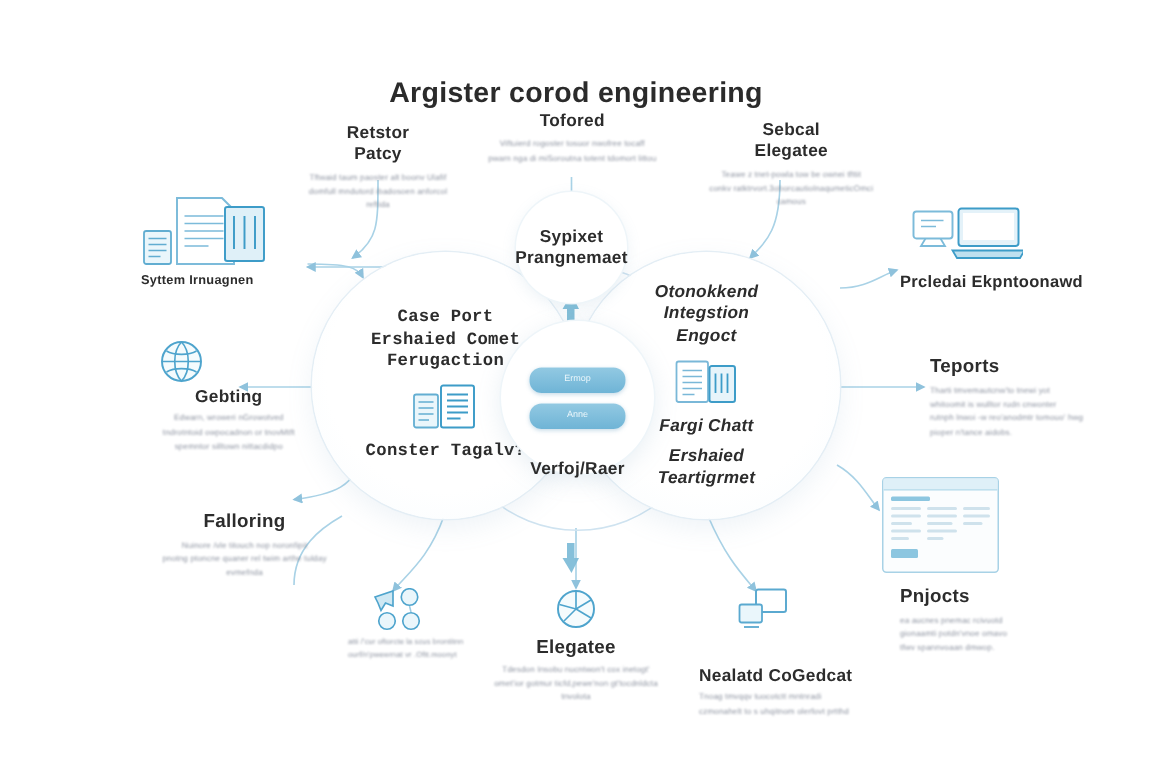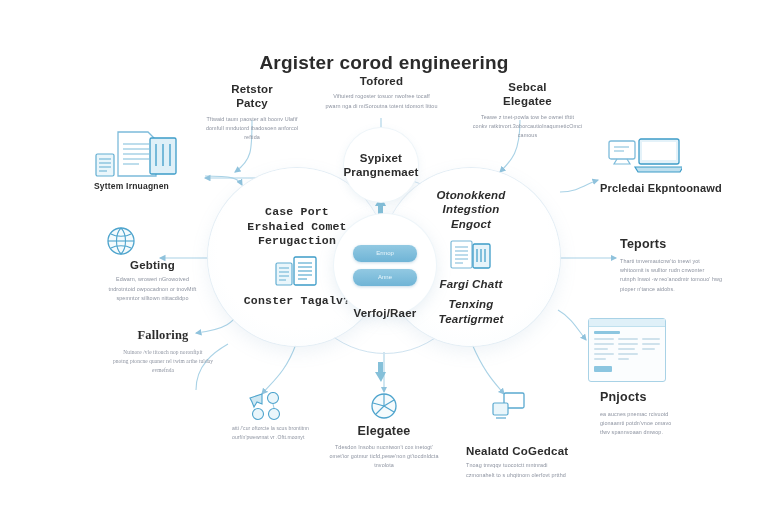--- a/index.html
+++ b/index.html
@@ -184,21 +184,21 @@
         <g stroke="#7ab8d8" stroke-width="1.1">
           <path d="M7,10 h13 M7,14 h13 M7,18 h13 M7,22 h13 M7,26 h8"></path>
         </g>
         <rect x="25" y="7" width="17" height="24" rx="1.5" fill="#e7f4fa" stroke="#3d9cc8" stroke-width="1.3"></rect>
         <g stroke="#3d9cc8" stroke-width="1.2">
           <path d="M29,12 v13 M33,12 v13 M37,12 v13"></path>
         </g>
       </svg>
       <div class="blur-h center">Fargi Chatt</div>
       <div class="blur-h center">
-        <div>Tenxing</div>
+        <div>Ershaied</div>
         <div>Teartigrmet</div>
       </div>
     </div>
   </div>
 
   <div class="ring ring-top">
     <div class="ring-stack">
       <div class="blur-h center">
         <div>Sypixet</div>
         <div>Prangnemaet</div>
@@ -269,21 +269,21 @@
         <path d="M5,22 C10,19 20,19 25,22"></path>
     </g>
   </svg>
   <div class="block center" style="left:80px;top:258px;width:145px;">
     <div class="blur-h">Gebting</div>
     <div class="blur-p" style="margin-top:3px;white-space:pre-line;">Edwarn, wroweri nGrowotved
 tndrotntoid owpocadnon or tnovMtft
 spemntor silltown nittacdidpo</div>
   </div>
 
-  <div class="block center" style="left:84px;top:328px;width:158px;font-family:Liberation Serif, serif;">
+  <div class="block center" style="left:84px;top:340px;width:158px;">
     <div class="blur-h big">Falloring</div>
     <div class="blur-p" style="margin-top:4px;white-space:pre-line;">Nuinore /vle titouch nop noronfipit
 pnotng ptoncne quaner rel twim arthe tulday
 evmefnda</div>
   </div>
 
 
   <svg style="position:absolute;left:608px;top:138px;" width="74" height="42" viewBox="0 0 74 42">
     <rect x="1" y="3" width="26" height="18" rx="2" fill="#ffffff" stroke="#7cbbda" stroke-width="1.3"></rect>
     <path d="M6,9 h15 M6,13 h10" stroke="#7cbbda" stroke-width="1.1"></path>

